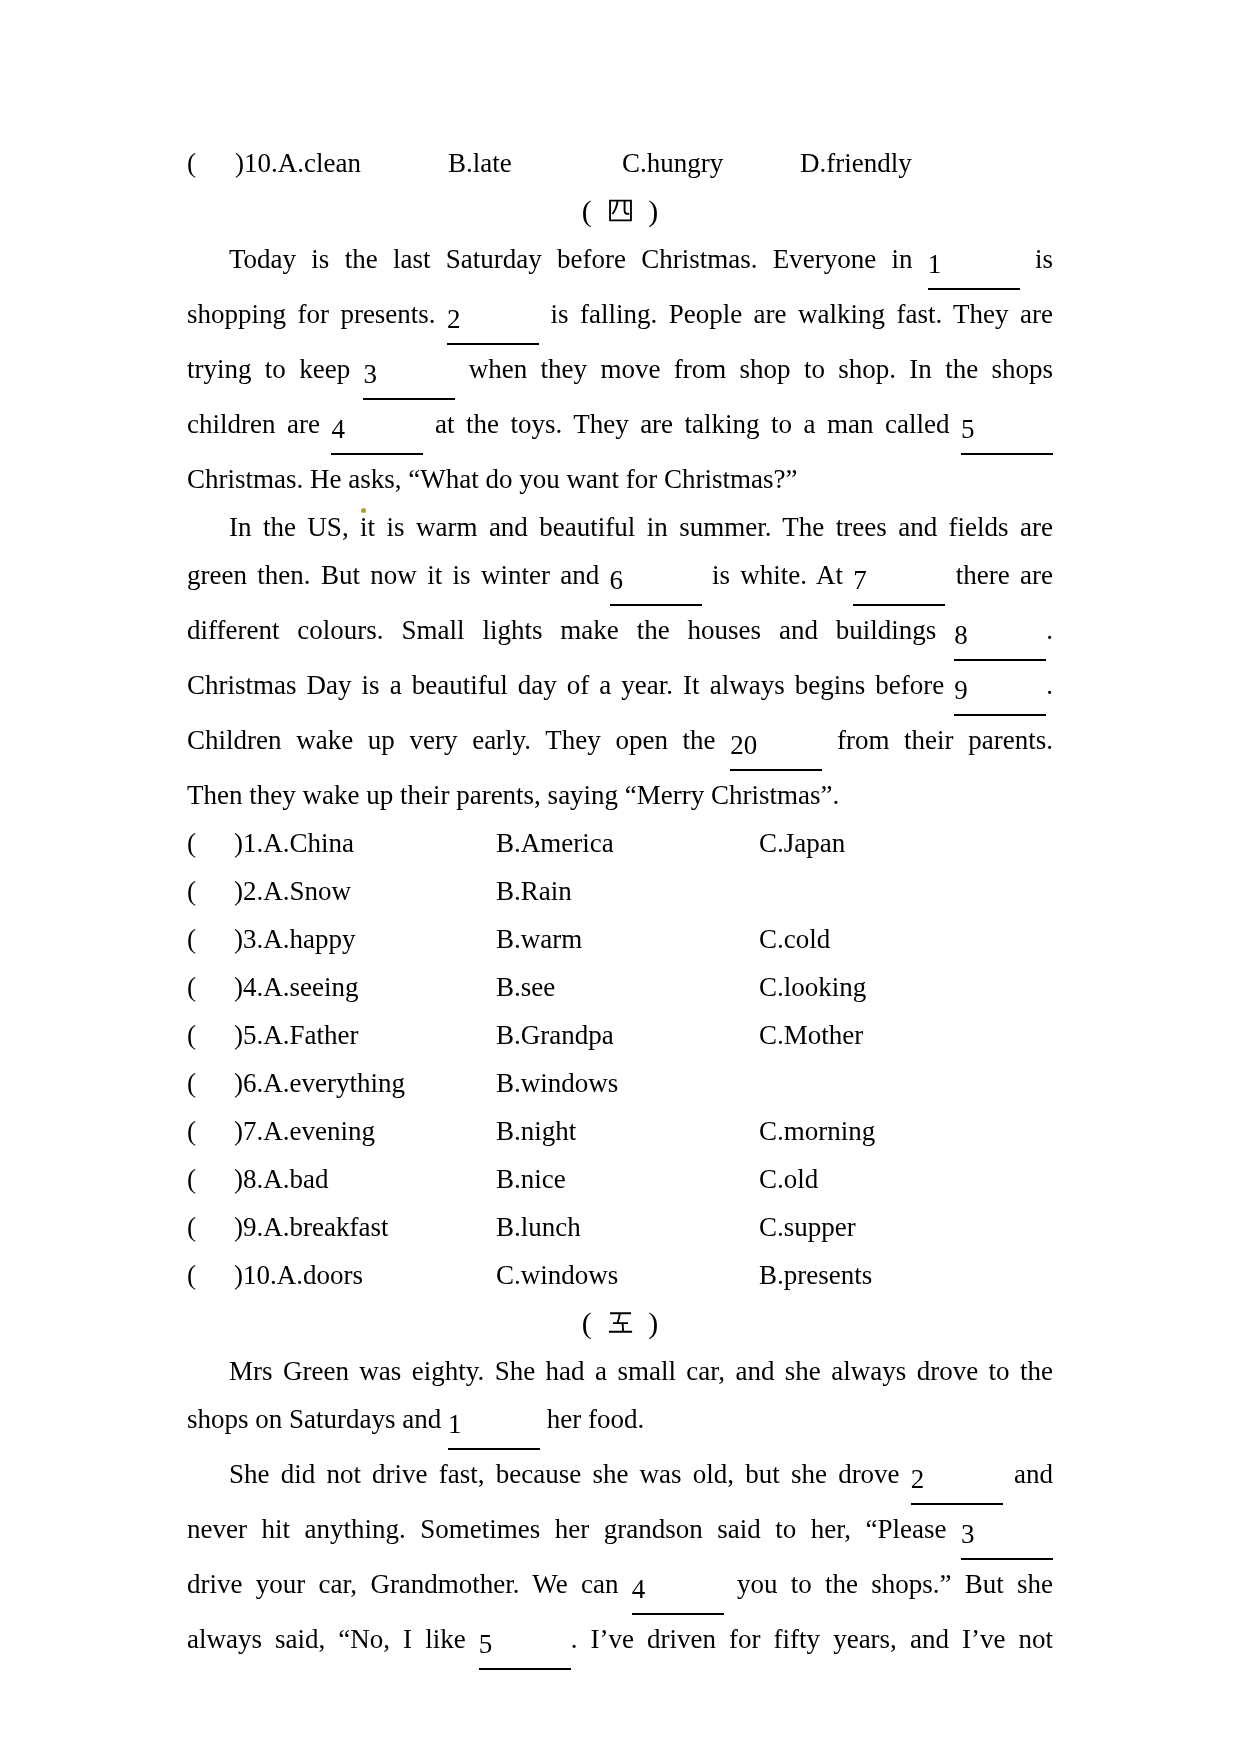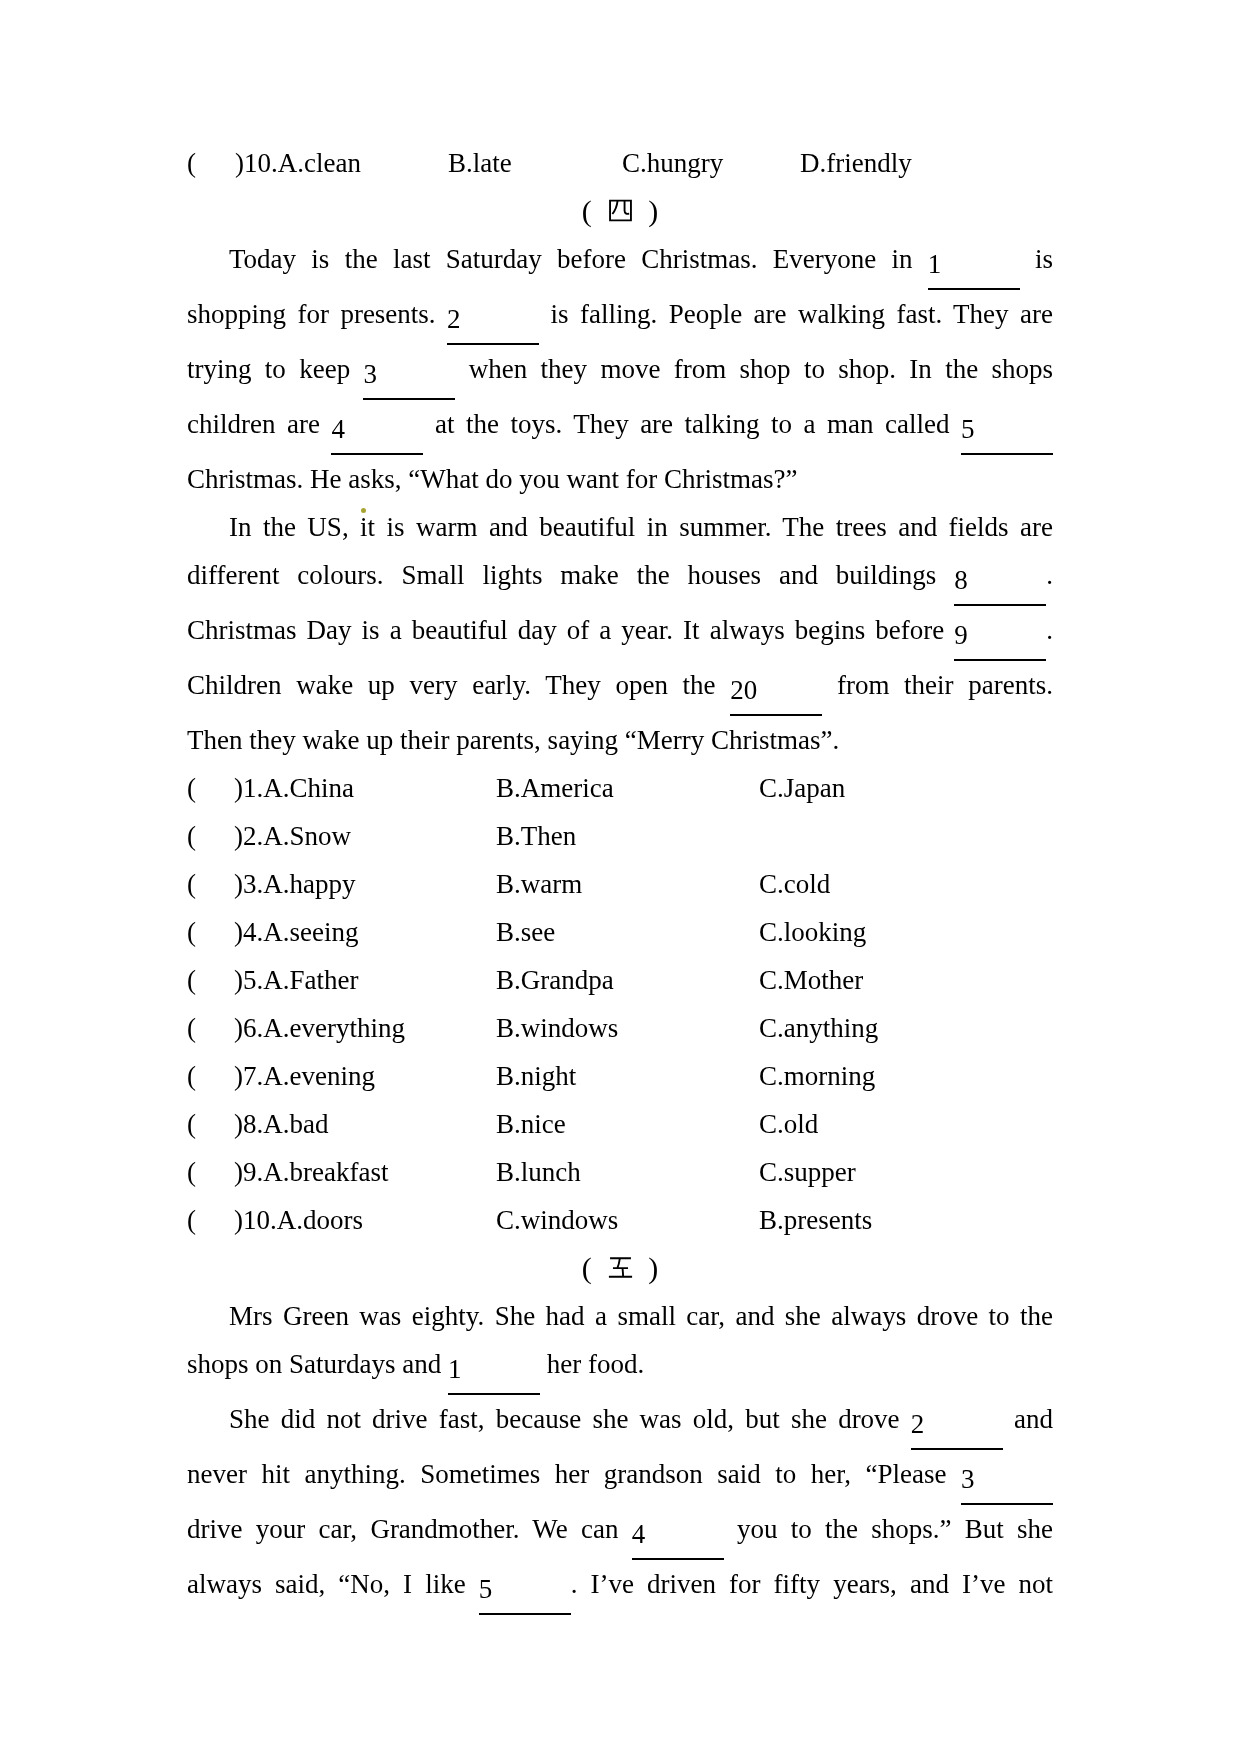--- a/index.html
+++ b/index.html
@@ -92,37 +92,38 @@
     <div>
         <div class="line indent">Today is the last Saturday before Christmas. Everyone in <span class="blank"><span class="num">1</span></span> is</div>
         <div class="line">shopping for presents. <span class="blank"><span class="num">2</span></span> is falling. People are walking fast. They are</div>
         <div class="line">trying to keep <span class="blank"><span class="num">3</span></span> when they move from shop to shop. In the shops</div>
         <div class="line">children are <span class="blank"><span class="num">4</span></span> at the toys. They are talking to a man called <span class="blank"><span class="num">5</span></span></div>
         <div class="line end">Christmas. He asks, “What do you want for Christmas?”</div>
       </div>
 
     <div>
         <div class="line indent">In the US, it is warm and beautiful in summer. The trees and fields are</div>
+        <div class="line">green then. But now it is winter and <span class="blank"><span class="num">6</span></span> is white. At <span class="blank"><span class="num">7</span></span> there are</div>
         <div class="line">different colours. Small lights make the houses and buildings <span class="blank"><span class="num">8</span></span>.</div>
         <div class="line">Christmas Day is a beautiful day of a year. It always begins before <span class="blank"><span class="num">9</span></span>.</div>
         <div class="line">Children wake up very early. They open the <span class="blank"><span class="num">20</span></span> from their parents.</div>
         <div class="line end">Then they wake up their parents, saying “Merry Christmas”.</div>
       </div>
 
     <div>
         <div class="qrow">
           <span class="qcell">(</span>
           <span class="qcell">)1.A.China</span>
           <span class="qcell">B.America</span>
           <span class="qcell">C.Japan</span>
         </div>
         <div class="qrow">
           <span class="qcell">(</span>
           <span class="qcell">)2.A.Snow</span>
-          <span class="qcell">B.Then</span>
+          <span class="qcell">B.Rain</span>
         </div>
         <div class="qrow">
           <span class="qcell">(</span>
           <span class="qcell">)3.A.happy</span>
           <span class="qcell">B.warm</span>
           <span class="qcell">C.cold</span>
         </div>
         <div class="qrow">
           <span class="qcell">(</span>
           <span class="qcell">)4.A.seeing</span>
@@ -132,21 +133,20 @@
         <div class="qrow">
           <span class="qcell">(</span>
           <span class="qcell">)5.A.Father</span>
           <span class="qcell">B.Grandpa</span>
           <span class="qcell">C.Mother</span>
         </div>
         <div class="qrow">
           <span class="qcell">(</span>
           <span class="qcell">)6.A.everything</span>
           <span class="qcell">B.windows</span>
-          <span class="qcell">C.anything</span>
         </div>
         <div class="qrow">
           <span class="qcell">(</span>
           <span class="qcell">)7.A.evening</span>
           <span class="qcell">B.night</span>
           <span class="qcell">C.morning</span>
         </div>
         <div class="qrow">
           <span class="qcell">(</span>
           <span class="qcell">)8.A.bad</span>

